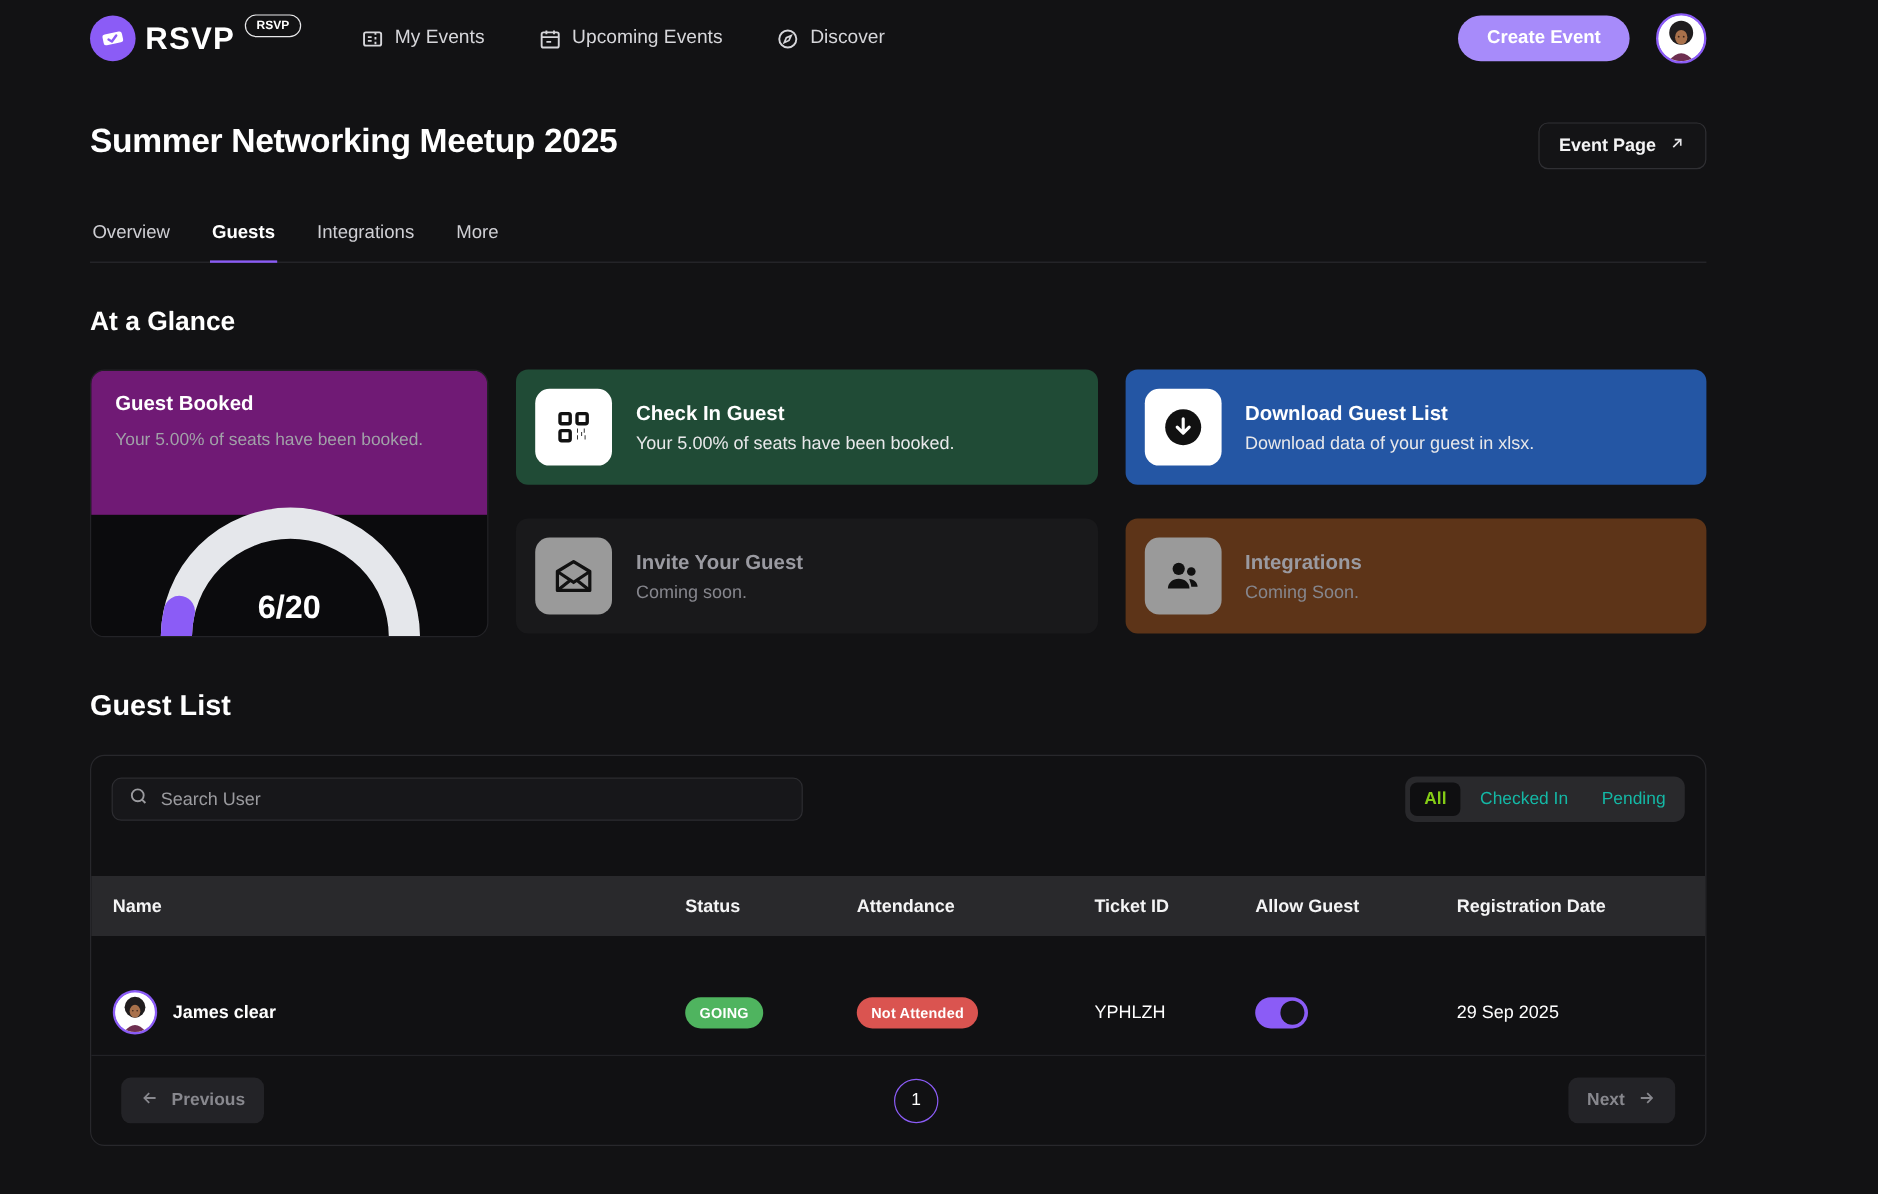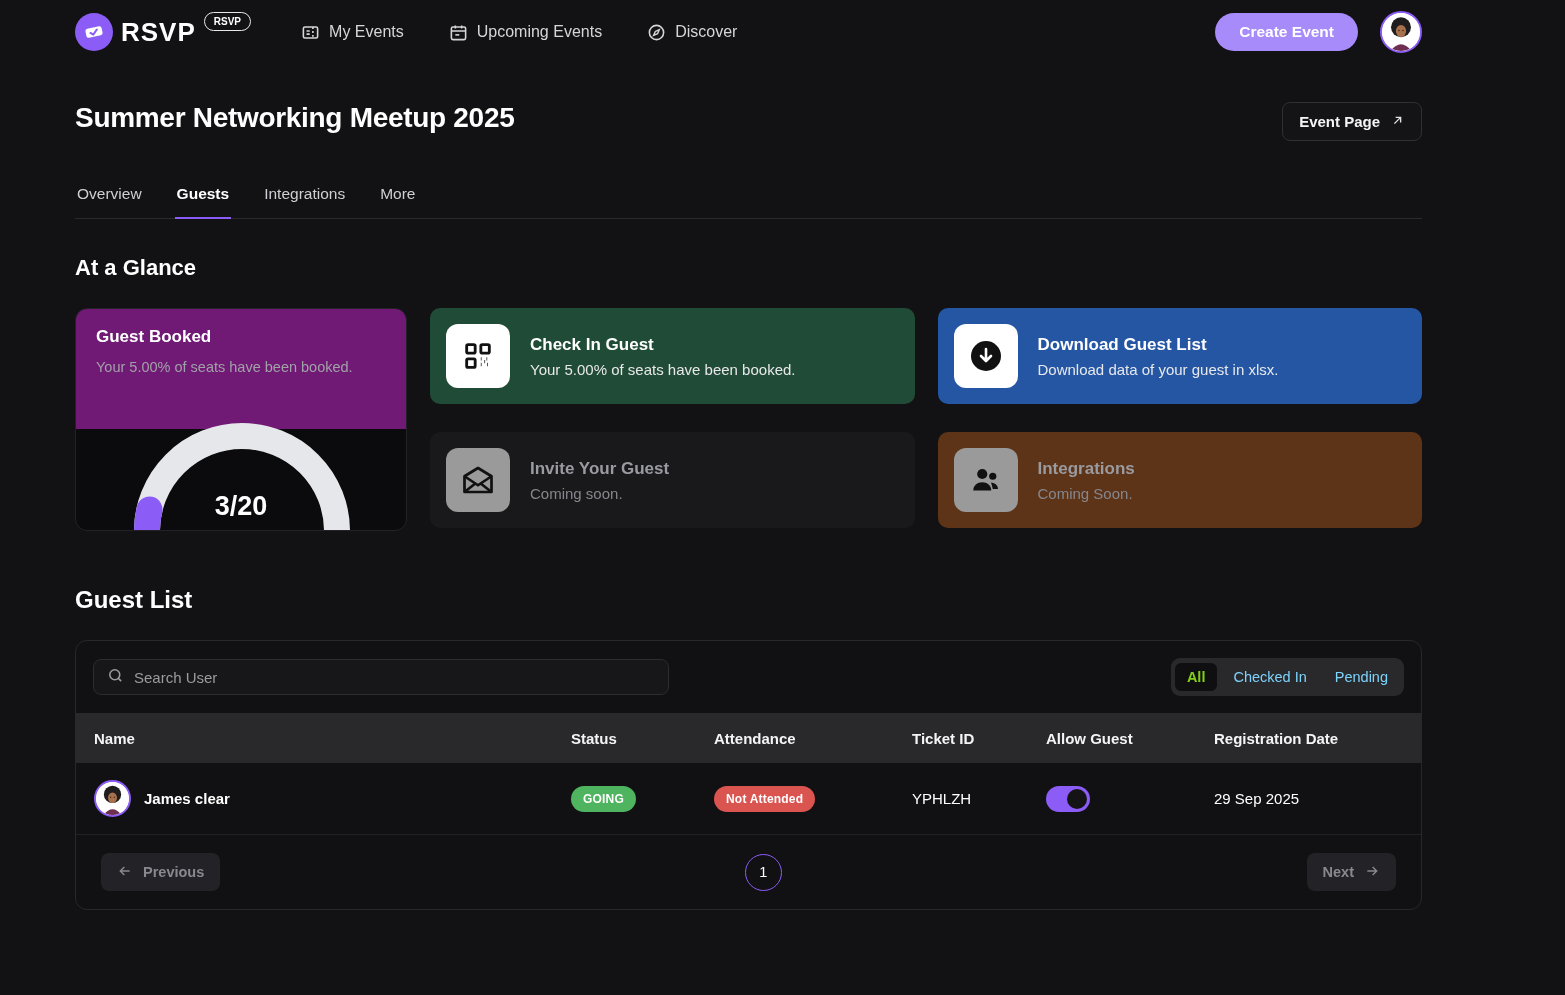--- a/index.html
+++ b/index.html
@@ -94,49 +94,49 @@
   .action-title { font-size:17px; font-weight:800; }
   .action-sub { font-size:15px; color:#e8e8ea; margin-top:6px; }
   .card-green { background:#204b36; }
   .card-blue  { background:#2456a4; }
   .card-dark  { background:#19191b; cursor:default; }
   .card-brown { background:#5d3418; cursor:default; }
   .card-dark .action-title, .card-brown .action-title { color:#9a9aa1; }
   .card-dark .action-sub,   .card-brown .action-sub   { color:#86868d; }
 
   
-  .guest-heading { font-size:24px; font-weight:800; margin-top:55px; }
+  .guest-heading { font-size:24px; font-weight:800; margin-top:44px; }
   .panel {
     margin-top:26px; border:1px solid #28282c; border-radius:12px;
     background:#111113; overflow:hidden;
   }
   .panel-toolbar { display:flex; align-items:center; justify-content:space-between; padding:17px; }
   .search-box {
     display:flex; align-items:center; gap:10px;
     width:576px; height:36px; background:#17171a; border:1px solid #2d2d31;
     border-radius:8px; padding:0 13px;
   }
   .search-box input {
     background:transparent; border:none; outline:none; color:#e4e4e7;
     font-family:inherit; font-size:15px; width:100%;
   }
   .search-box input::placeholder { color:#9b9b9f; }
   .segmented {
     display:flex; align-items:center; gap:4px;
     background:#29292c; border-radius:9px; padding:4px; height:38px;
   }
   .seg-item {
-    font-size:14.5px; color:#7dd3fc; padding:6px 12px; border-radius:6px; cursor:pointer; white-space:nowrap;
+    font-size:14.5px; color:#14b8a6; padding:6px 12px; border-radius:6px; cursor:pointer; white-space:nowrap;
   }
   .seg-item.active { background:#0f0f11; color:#84cc16; font-weight:700; }
 
   .tbl-header, .tbl-row {
     display:grid;
     grid-template-columns:477px 143px 198px 134px 168px 1fr;
-    align-items:center; padding-left:18px;
+    align-items:center; padding-left:18px;margin-top:28px;
   }
   .tbl-header { background:#29292c; height:50px; font-size:15px; font-weight:700; color:#f4f4f5; }
   .tbl-row { height:72px; border-bottom:1px solid #222226; font-size:15px; }
   .name-cell { display:flex; align-items:center; gap:13px; font-weight:600; }
   .row-avatar {
     width:37px; height:37px; border-radius:50%; background:#fff;
     border:2px solid #8b5cf6; overflow:hidden; flex:none;
   }
   .row-avatar svg { display:block; width:100%; height:100%; }
   .badge {
@@ -258,21 +258,21 @@
     <div class="gauge-card">
       <div class="gauge-card-head">
         <div class="gauge-card-title">Guest Booked</div>
         <div class="gauge-card-sub">Your 5.00% of seats have been booked.</div>
       </div>
       <div class="gauge-wrap">
         <svg width="332" height="127" viewBox="0 0 332 127">
           <path d="M 71 127 A 95 95 0 0 1 261 127" fill="none" stroke="#e5e7eb" stroke-width="26"></path>
           <path d="M 71 127 A 95 95 0 0 1 73.5 105.5" fill="none" stroke="#8b5cf6" stroke-width="26" stroke-linecap="round"></path>
         </svg>
-        <div class="gauge-label">3/20</div>
+        <div class="gauge-label">6/20</div>
       </div>
     </div>
 
     <div class="action-grid">
       <div class="action-card card-green">
         <div class="tile">
           <svg width="34" height="34" viewBox="0 0 24 24" fill="none" stroke="#111" stroke-width="2">
               <rect x="4" y="4" width="6" height="6" rx="1"></rect>
               <rect x="14" y="4" width="6" height="6" rx="1"></rect>
               <rect x="4" y="14" width="6" height="6" rx="1"></rect>

